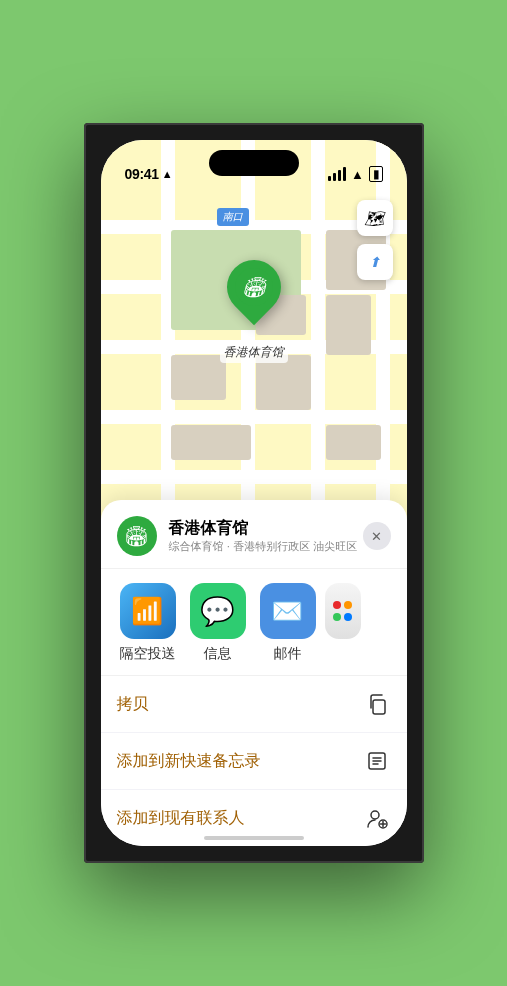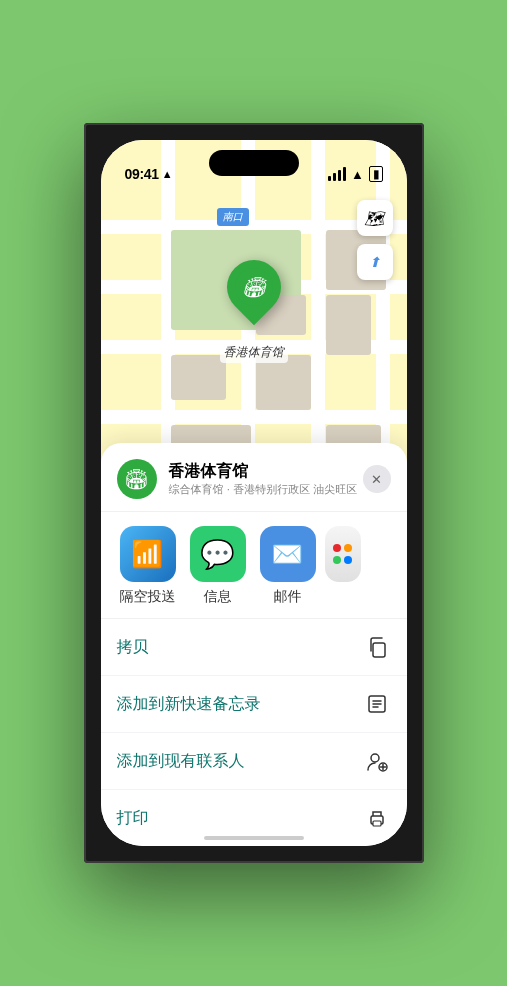--- a/index.html
+++ b/index.html
@@ -292,21 +292,21 @@
       justify-content: space-between;
       padding: 14px 16px;
       border-bottom: 1px solid #f2f2f7;
       cursor: pointer;
     }
     .action-item:last-child {
       border-bottom: none;
     }
     .action-label {
       font-size: 16px;
-      color: #0f766e;
+      color: #a16207;
     }
     .action-icon {
       width: 28px;
       height: 28px;
       display: flex;
       align-items: center;
       justify-content: center;
       font-size: 20px;
       color: #333;
     }
@@ -505,30 +505,20 @@
             <svg width="22" height="22" viewBox="0 0 22 22" fill="none">
               <circle cx="9" cy="8" r="4" stroke="#333" stroke-width="1.5"></circle>
               <path d="M2 20c0-4 3.1-7 7-7" stroke="#333" stroke-width="1.5" stroke-linecap="round"></path>
               <circle cx="17" cy="17" r="4" stroke="#333" stroke-width="1.5"></circle>
               <line x1="17" y1="14.5" x2="17" y2="19.5" stroke="#333" stroke-width="1.5" stroke-linecap="round"></line>
               <line x1="14.5" y1="17" x2="19.5" y2="17" stroke="#333" stroke-width="1.5" stroke-linecap="round"></line>
             </svg>
           </div>
         </div>
 
-        <div class="action-item">
-          <span class="action-label">打印</span>
-          <div class="action-icon">
-            <svg width="22" height="22" viewBox="0 0 22 22" fill="none">
-              <rect x="5" y="9" width="12" height="8" rx="1.5" stroke="#333" stroke-width="1.5"></rect>
-              <path d="M7 9V5h8v4" stroke="#333" stroke-width="1.5"></path>
-              <rect x="7" y="14" width="8" height="5" rx="1" fill="#fff" stroke="#333" stroke-width="1.2"></rect>
-            </svg>
-          </div>
-        </div>
 
       </div>
 
       <div class="home-indicator"></div>
     </div>
 
   </div>
 </div>
 
 </body></html>

